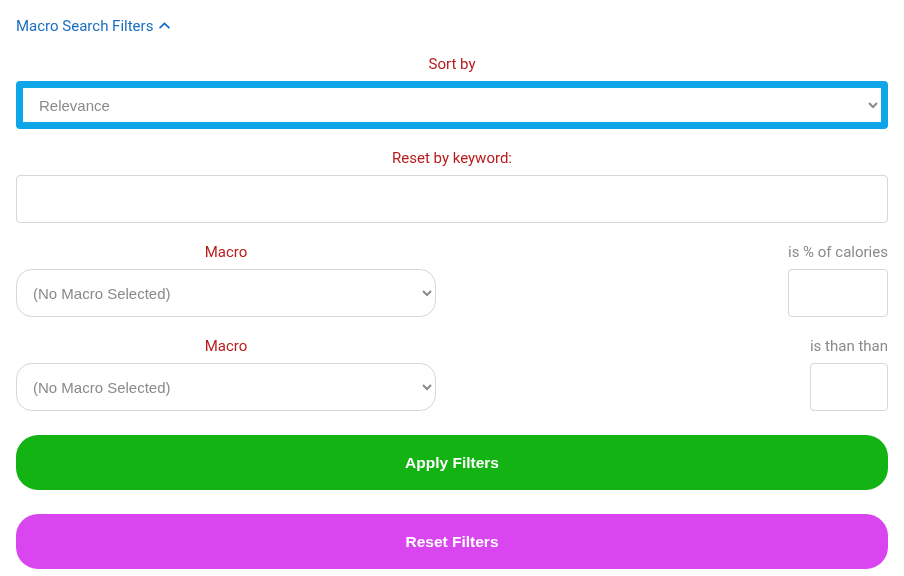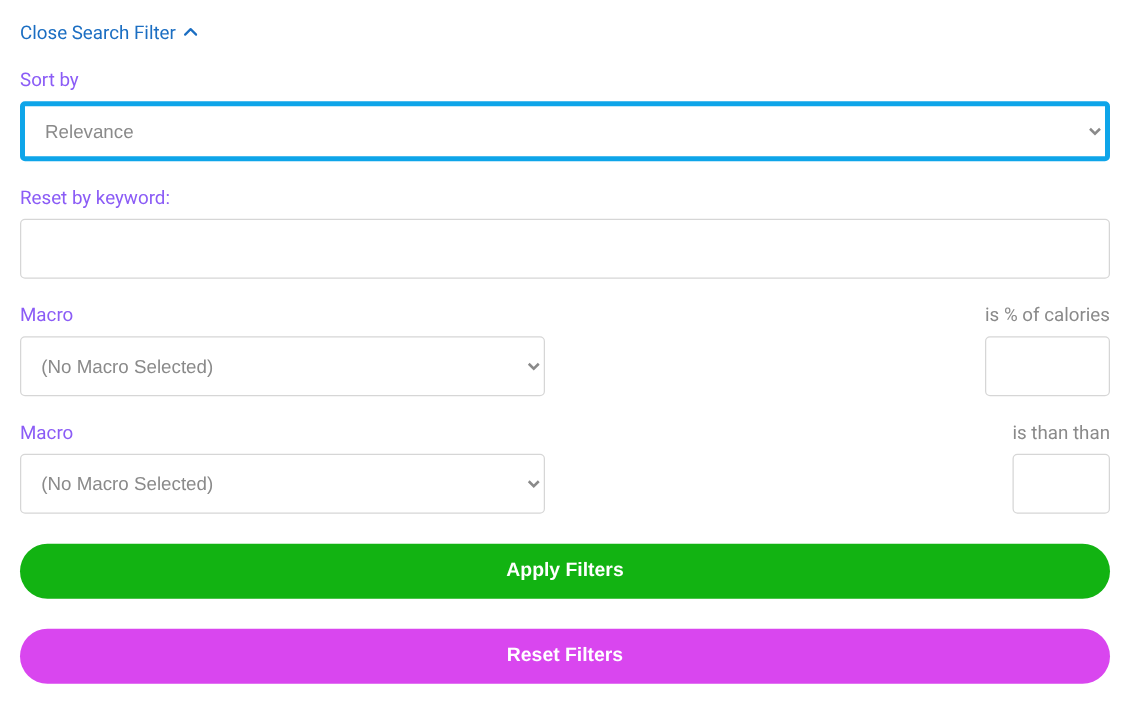--- a/index.html
+++ b/index.html
@@ -16,37 +16,38 @@
       cursor: pointer;
       display: inline-flex;
       align-items: center;
       gap: 6px;
       margin-bottom: 20px;
     }
     .toggle-link svg { width: 11px; height: 11px; }
     .field-group { margin-bottom: 20px; }
     .field-label {
       display: block;
-      color: #8b5cf6;
+      color: #b91c1c;
       font-size: 15px;
       margin-bottom: 8px;
       font-weight: 400;
+      text-align: center;
     }
     .field-label-right {
       display: block;
       color: #8a8a8a;
       font-size: 15px;
       margin-bottom: 8px;
       text-align: left;
       font-weight: 400;
     }
     .full-select {
       width: 100%;
       height: 48px;
-      border: 4px solid #0ea5e9;
+      border: 7px solid #0ea5e9;
       border-radius: 4px;
       padding: 0 12px;
       font-size: 15px;
       color: #8a8a8a;
       background: #fff;
     }
     .full-text {
       width: 100%;
       height: 48px;
       border: 1px solid #d6d6d6;
@@ -62,21 +63,21 @@
       margin-bottom: 20px;
       align-items: flex-start;
     }
     .col-left { flex: 0 0 420px; }
     .col-spacer { flex: 1; }
     .col-right { flex: 0 0 auto; text-align: right; }
     .small-select {
       width: 420px;
       height: 48px;
       border: 1px solid #d6d6d6;
-      border-radius: 4px;
+      border-radius: 16px;
       padding: 0 12px;
       font-size: 15px;
       color: #8a8a8a;
       background: #fff;
     }
     .small-input {
       width: 100px;
       height: 48px;
       border: 1px solid #d6d6d6;
       border-radius: 4px;
@@ -87,38 +88,38 @@
       width: 78px;
       height: 48px;
       border: 1px solid #d6d6d6;
       border-radius: 4px;
       padding: 0 12px;
       font-size: 15px;
     }
     .btn {
       display: block;
       width: 100%;
-      height: 44px;
+      height: 55px;
       border: none;
       border-radius: 22px;
       font-size: 15.5px;
       font-weight: 600;
       cursor: pointer;
       margin-top: 24px;
     }
     .btn-apply { background: #12b312; color: #fff; }
     .btn-reset { background: #d946ef; color: #fff; }
   </style>
 </head>
 <body>
 
 
 
 <a class="toggle-link">
-  <span>Close Search Filter</span>
+  <span>Macro Search Filters</span>
   <span>
     <svg viewBox="0 0 10 6" fill="none" stroke="#1b6ec2" stroke-width="1.6" stroke-linecap="round" stroke-linejoin="round">
         <polyline points="1,5 5,1 9,5"></polyline>
       </svg>
   </span>
 </a>
 
 <div class="field-group">
   <label class="field-label">Sort by</label>
   <select class="full-select">

